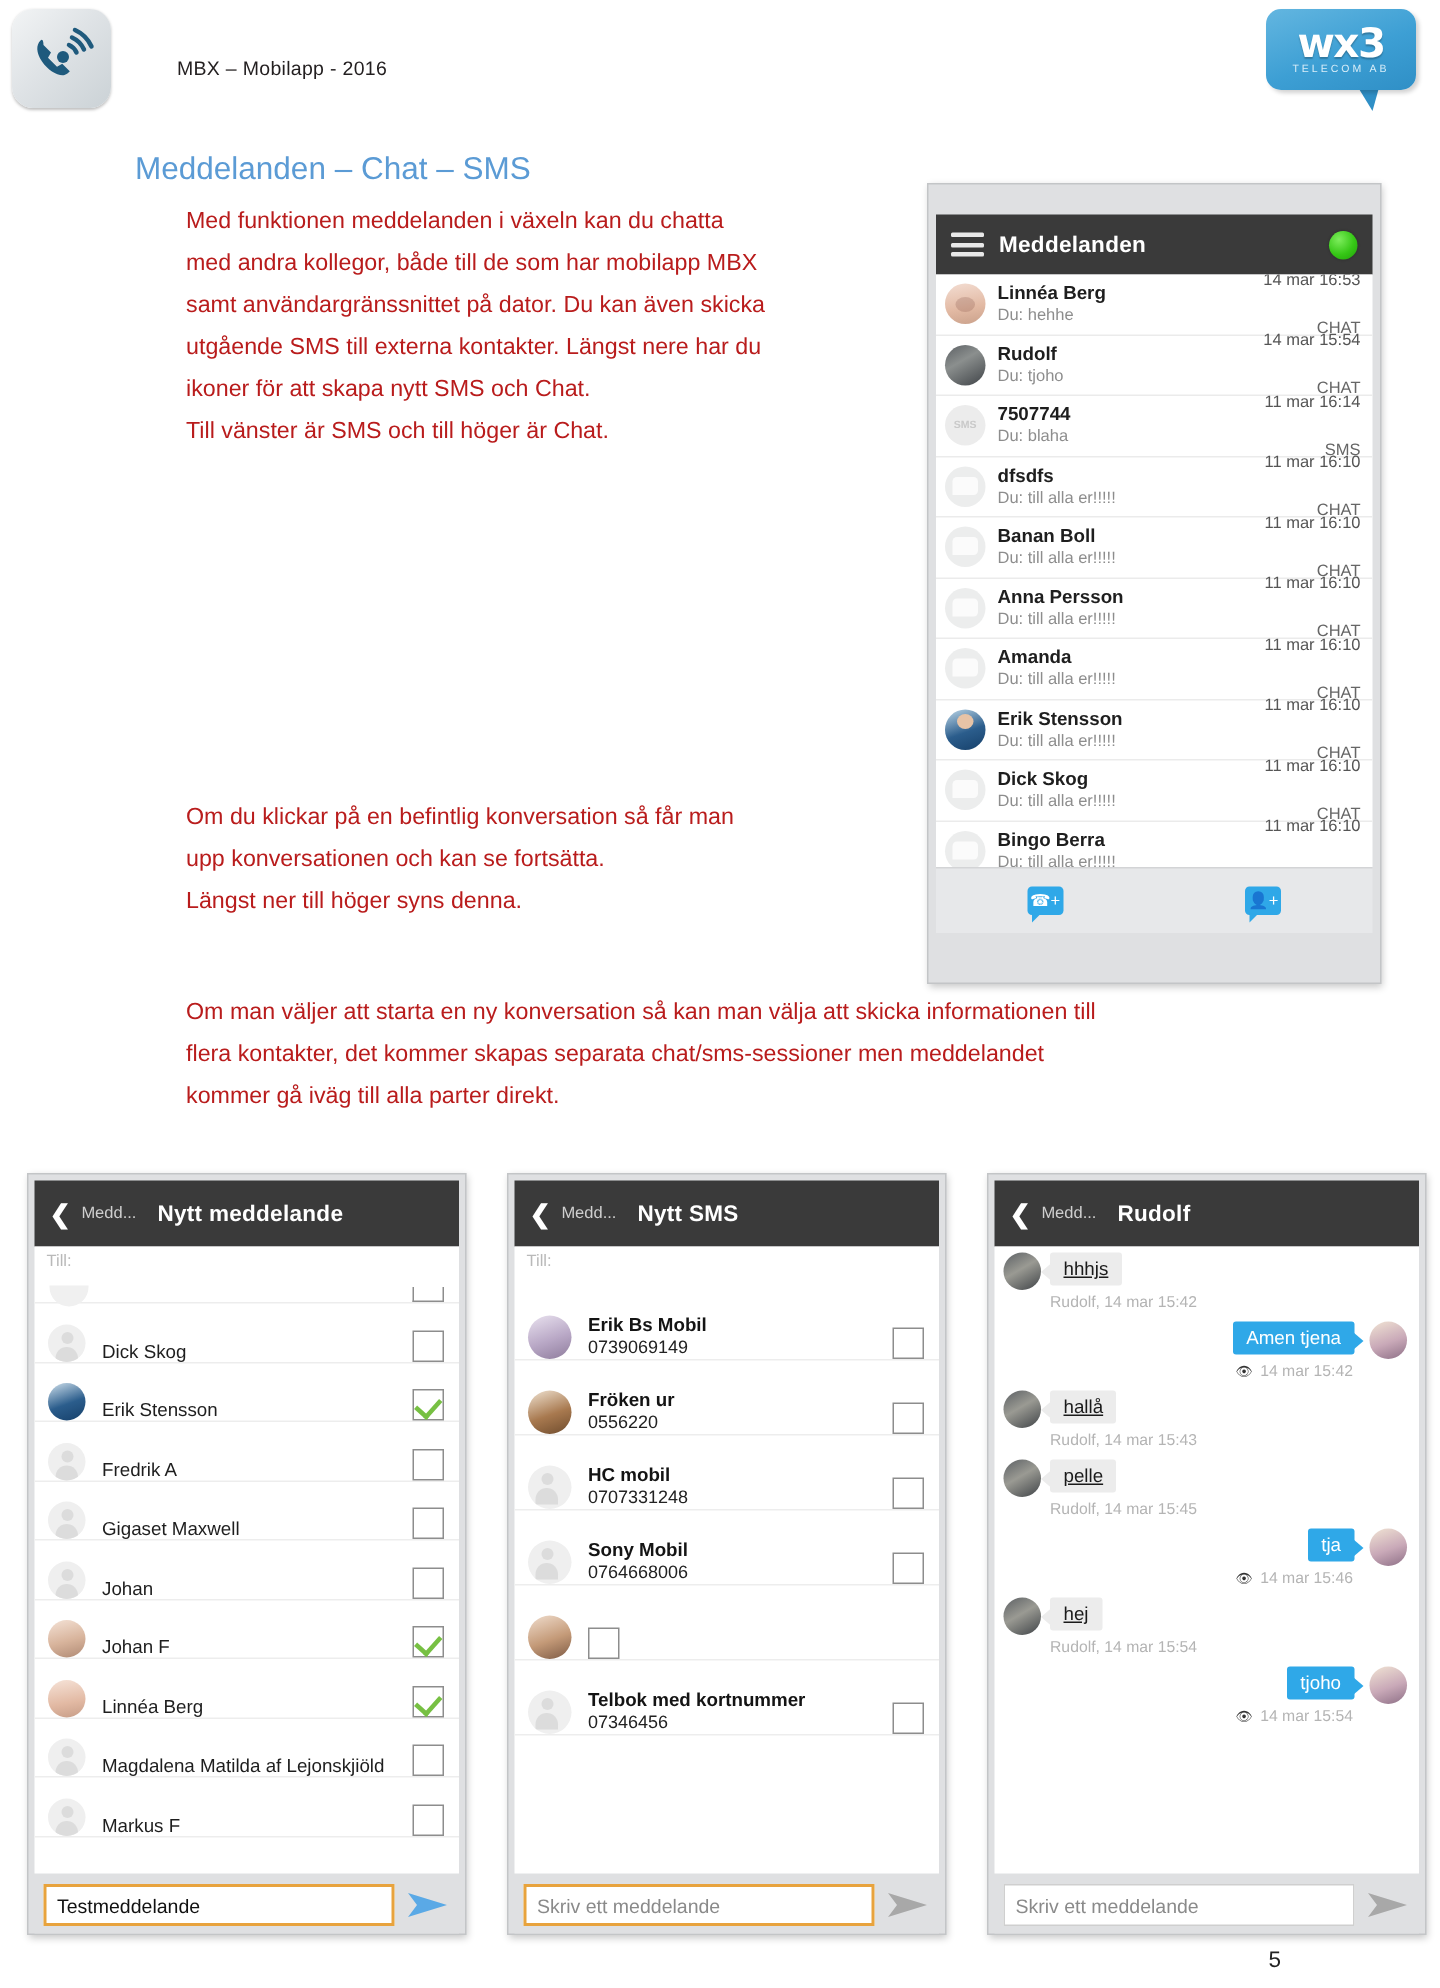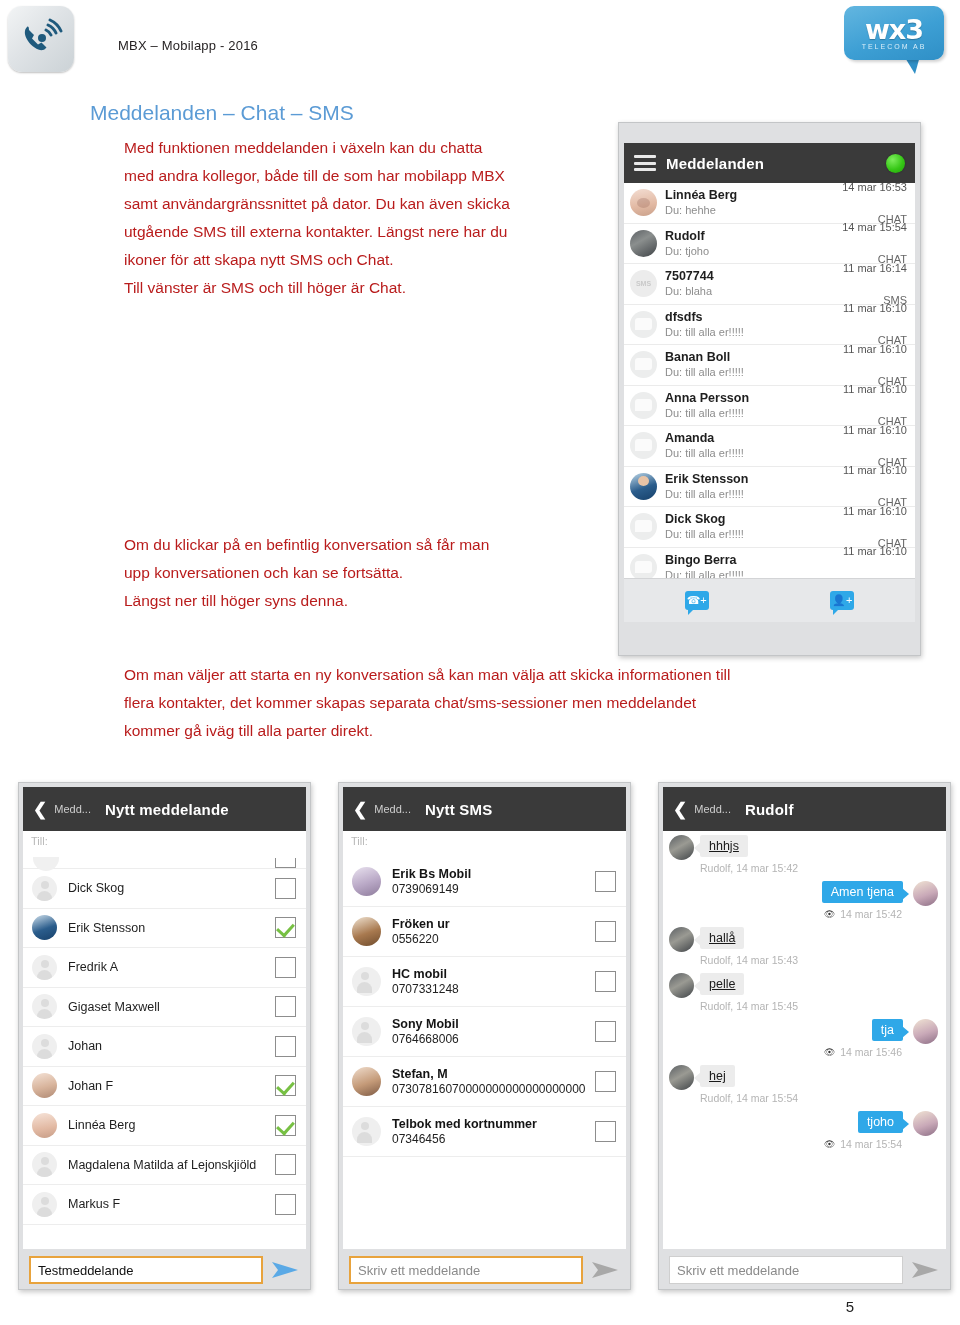--- a/index.html
+++ b/index.html
@@ -136,21 +136,21 @@
   #phone-new-sms { left: 338px; }
   #phone-rudolf { left: 658px; }
   .bp-bar { height: 44px; }
   .bp-body { background: #fff; height: 418px; overflow: hidden; position: relative; }
 
   .till-row { height: 38px; padding: 4px 8px 4px 8px; position: relative; border-bottom: 1px solid #ededed; }
   .till-label { font-size: 11px; color: #b9b9b9; }
   .till-cut-av { position: absolute; left: 10px; top: 26px; width: 26px; height: 14px; border-radius: 0 0 13px 13px; background: #f0f0f0; }
   .till-cut-box { position: absolute; right: 10px; top: 27px; width: 21px; height: 10px; border: 1.5px solid #8d8d8d; border-top: none; background: #fff; }
 
-  .pick-row { display: flex; align-items: center; height: 39.5px; border-bottom: 1px solid #ededed; padding: 0 10px 0 9px; }
+  .pick-row { display: flex; align-items: flex-end; height: 39.5px; border-bottom: 1px solid #ededed; padding: 0 10px 0 9px; }
   .pick-av { width: 25px; height: 25px; border-radius: 50%; flex: 0 0 25px; margin-right: 11px; position: relative; overflow: hidden; background: #efefef; }
   .pick-av.generic:before { content:""; position:absolute; left:8.5px; top:5px; width:8px; height:8px; border-radius:50%; background:#dcdcdc; }
   .pick-av.generic:after { content:""; position:absolute; left:5px; top:15px; width:15px; height:11px; border-radius:8px 8px 0 0; background:#dcdcdc; }
   .pick-name { font-size: 12.5px; color: #1e1e1e; flex: 1 1 auto; }
   .pick-two { flex: 1 1 auto; min-width: 0; }
   .pick-two .t1 { font-size: 12.5px; font-weight: bold; color: #141414; line-height: 15px; }
   .pick-two .t2 { font-size: 12px; color: #222; line-height: 15px; }
   .pick-box {
     width: 21px; height: 21px; flex: 0 0 21px; border: 1.5px solid #8d8d8d; background: #fff;
     position: relative;
@@ -484,24 +484,20 @@
           <div class="pick-row sms-row">
             <div class="pick-av generic"></div>
             <div class="pick-two">
               <div class="t1">Sony Mobil</div>
               <div class="t2">0764668006</div>
             </div>
             <div class="pick-box"></div>
           </div>
           <div class="pick-row sms-row">
             <div class="pick-av" style="background: linear-gradient(160deg, rgb(240, 221, 205) 0%, rgb(196, 154, 120) 55%, rgb(125, 90, 68) 100%);"></div>
-            <div class="pick-two">
-              <div class="t1">Stefan, M</div>
-              <div class="t2">07307816070000000000000000000</div>
-            </div>
             <div class="pick-box"></div>
           </div>
           <div class="pick-row sms-row">
             <div class="pick-av generic"></div>
             <div class="pick-two">
               <div class="t1">Telbok med kortnummer</div>
               <div class="t2">07346456</div>
             </div>
             <div class="pick-box"></div>
           </div>

